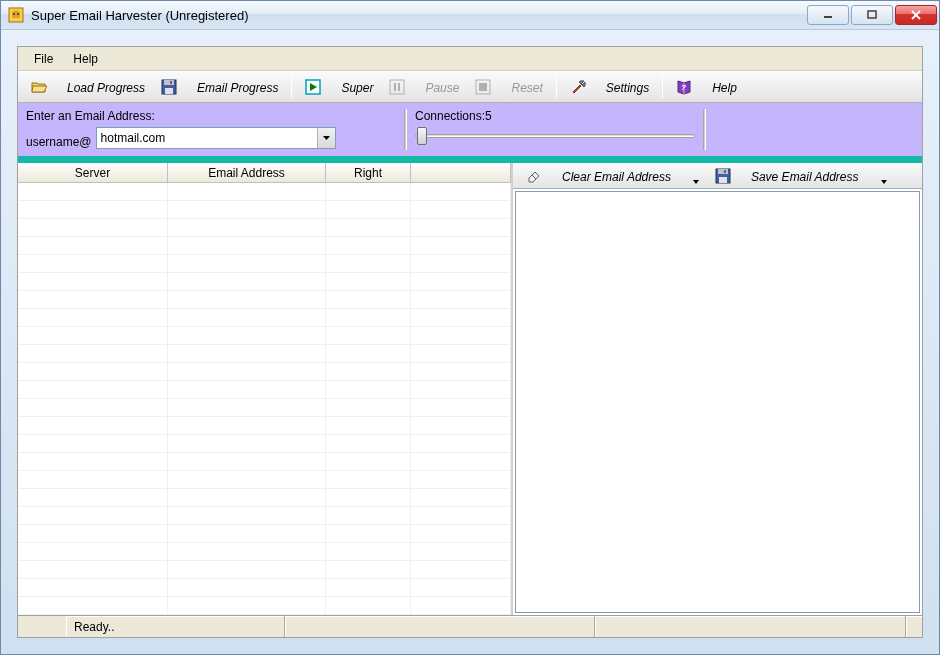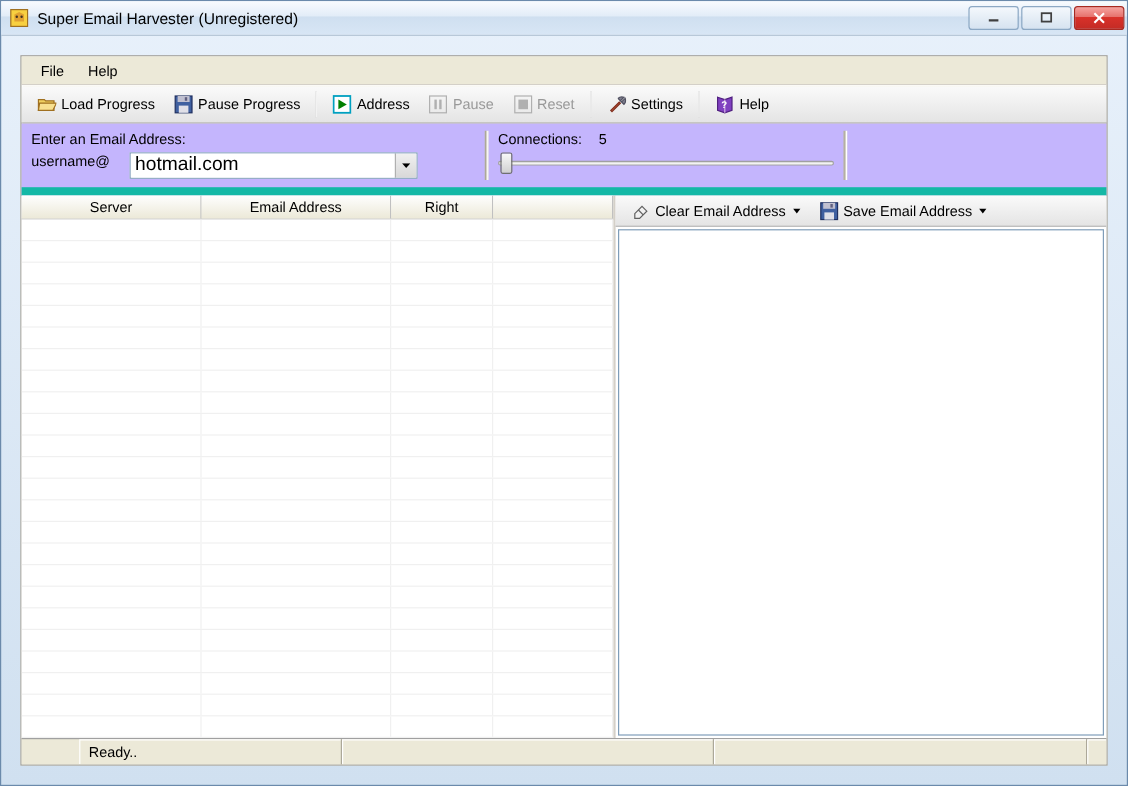--- a/index.html
+++ b/index.html
@@ -75,26 +75,27 @@
   background: linear-gradient(to bottom, #fafafa, #e4e4e4);
   border-top: 1px solid #fff;
   border-bottom: 1px solid #b0b0b0;
   display: flex;
   align-items: center;
   padding: 0 6px;
   gap: 2px;
 }
 .tb-btn {
   display: flex;
-  align-items: center;
+  align-items: flex-end;
   padding: 3px 6px;
-  gap: 4px;
+  gap: 20px;
   cursor: pointer;
   border: 1px solid transparent;
   border-radius: 2px;
+  font-style: italic;
 }
 .tb-btn.disabled { color: #999; cursor: default; }
 .tb-sep {
   width: 1px; height: 22px;
   background: #b0b0b0;
   border-right: 1px solid #fff;
   margin: 0 4px;
 }
 .icon16 { width: 16px; height: 16px; display: flex; align-items: center; justify-content: center; }
 
@@ -113,43 +114,43 @@
 }
 .config-panel.email { flex: 0 0 370px; }
 .config-panel.conn { flex: 0 0 280px; }
 .config-panel.prog { flex: 1; }
 .panel-divider {
   width: 3px;
   background: #d4d0c8;
   border-left: 1px solid #aca899;
   border-right: 1px solid #fff;
 }
-.email-input-row { display: flex; align-items: flex-start; gap: 16px; }
+.email-input-row { display: flex; align-items: flex-end; gap: 4px; }
 .combo {
   display: flex;
   align-items: center;
   background: #fff;
   border: 1px solid #7f9db9;
   height: 22px;
   width: 240px;
   box-shadow: inset 1px 1px 2px rgba(0,0,0,0.1);
 }
 .combo input {
   flex: 1; border: none; outline: none;
-  font-family: inherit; font-size: 16px;
+  font-family: inherit; font-size: 12px;
   padding: 0 4px; height: 100%;
 }
 .combo .drop {
   width: 18px; height: 100%;
   background: linear-gradient(to bottom, #f0f0f0, #d8d8d8);
   border-left: 1px solid #b0b0b0;
   display: flex; align-items: center; justify-content: center;
   cursor: pointer;
 }
-.conn-head { display: flex; gap: 14px; }
+.conn-head { display: flex; }
 .slider-track {
   height: 18px;
   position: relative;
   display: flex;
   align-items: center;
 }
 .slider-rail {
   flex: 1; height: 4px;
   background: #fff;
   border: 1px solid #a0a0a0;
@@ -319,31 +320,31 @@
       </div>
       <div class="tb-btn">
         <span class="icon16">
             <svg width="16" height="16" viewBox="0 0 16 16">
               <rect x="1" y="1" width="14" height="14" fill="#4060a0" stroke="#203060"></rect>
               <rect x="3" y="1" width="10" height="5" fill="#c0c0d0"></rect>
               <rect x="4" y="9" width="8" height="6" fill="#e0e0e8"></rect>
               <rect x="9" y="2" width="2" height="3" fill="#606080"></rect>
             </svg>
           </span>
-        <span>Pause Progress</span>
+        <span>Email Progress</span>
       </div>
       <div class="tb-sep"></div>
       <div class="tb-btn">
         <span class="icon16">
             <svg width="16" height="16" viewBox="0 0 16 16">
               <rect x="1" y="1" width="14" height="14" fill="#fff" stroke="#00a0c0" stroke-width="1.5"></rect>
               <path d="M5 4 L12 8 L5 12 Z" fill="#008000"></path>
             </svg>
           </span>
-        <span>Address</span>
+        <span>Super</span>
       </div>
       <div class="tb-btn disabled">
         <span class="icon16">
             <svg width="16" height="16" viewBox="0 0 16 16">
               <rect x="1" y="1" width="14" height="14" fill="none" stroke="#b0b0b0"></rect>
               <rect x="5" y="4" width="2" height="8" fill="#b0b0b0"></rect>
               <rect x="9" y="4" width="2" height="8" fill="#b0b0b0"></rect>
             </svg>
           </span>
         <span>Pause</span>

